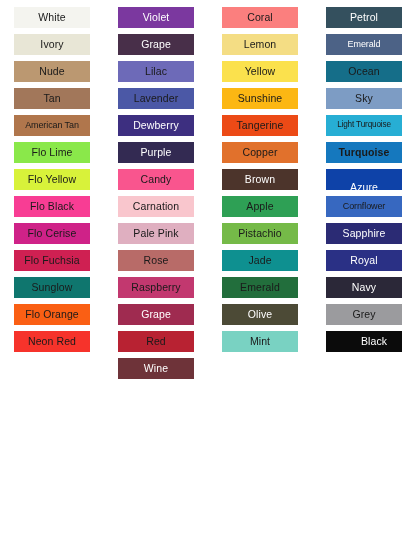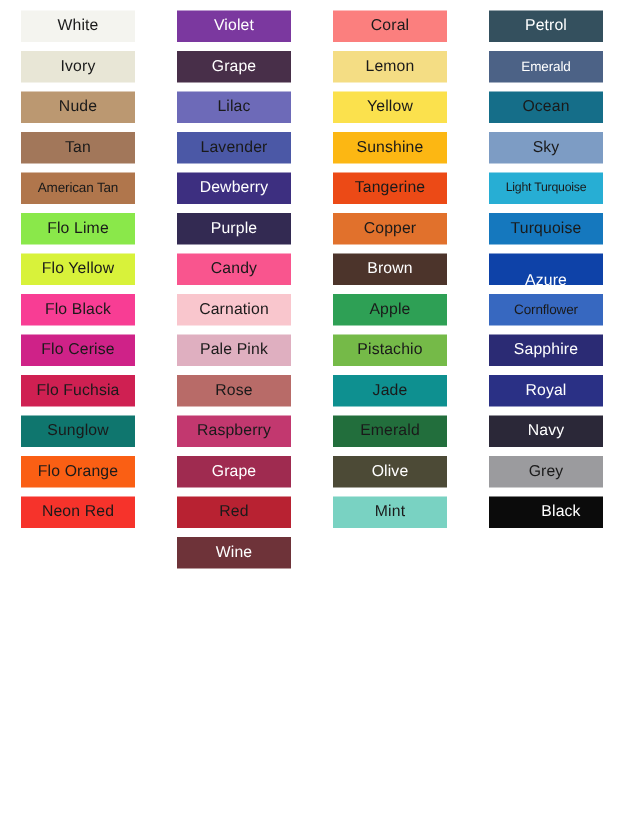--- a/index.html
+++ b/index.html
@@ -196,21 +196,21 @@
       </div>
       <div class="swatch" style="background: rgb(21, 110, 137);">
         <span class="swatch-label" style="color: rgb(26, 26, 26);">Ocean</span>
       </div>
       <div class="swatch" style="background: rgb(125, 156, 196);">
         <span class="swatch-label" style="color: rgb(26, 26, 26);">Sky</span>
       </div>
       <div class="swatch" style="background: rgb(39, 174, 212);">
         <span class="swatch-label tighter" style="color: rgb(26, 26, 26);">Light Turquoise</span>
       </div>
-      <div class="swatch" style="background: rgb(21, 120, 190);">
+      <div class="swatch" style="background: rgb(21, 120, 190); font-weight: bold;">
         <span class="swatch-label" style="color: rgb(26, 26, 26);">Turquoise</span>
       </div>
       <div class="swatch" style="background: rgb(14, 66, 168);">
         <span class="swatch-label" style="color: rgb(255, 255, 255); margin-top: 16px;">Azure</span>
       </div>
       <div class="swatch" style="background: rgb(55, 104, 192);">
         <span class="swatch-label tight" style="color: rgb(26, 26, 26);">Cornflower</span>
       </div>
       <div class="swatch" style="background: rgb(43, 43, 116);">
         <span class="swatch-label" style="color: rgb(255, 255, 255);">Sapphire</span>

